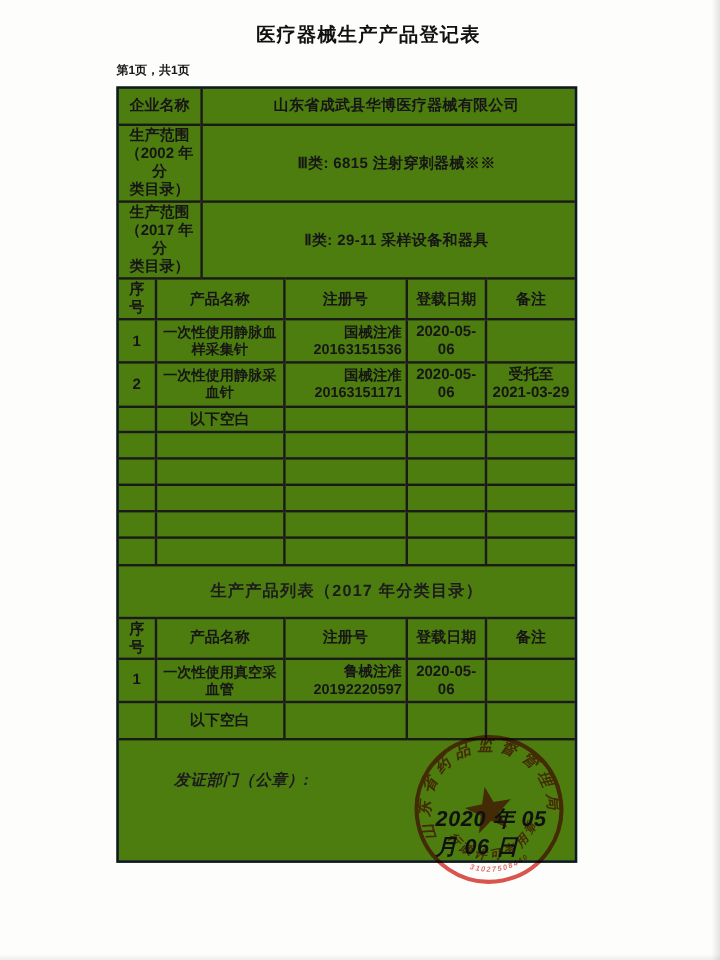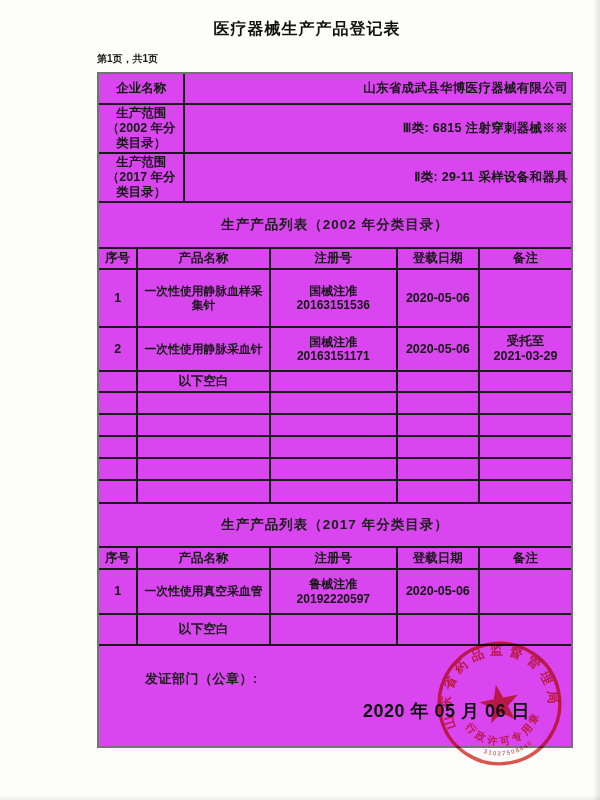--- a/index.html
+++ b/index.html
@@ -23,46 +23,46 @@
   .doc-title{
     position:absolute;top:19px;left:97px;width:420px;
     text-align:center;font-size:16px;letter-spacing:1px;
     font-family:"Liberation Serif", serif;font-weight:700;color:#111;
   }
   .page-info{
     position:absolute;top:52px;left:97px;width:418px;
     text-align:left;font-size:10px;color:#191919;
   }
   .sheet{
-    position:absolute;top:72px;left:97px;width:476px;
-    border:2px solid #737373;background:#d946ef;box-sizing:border-box;
+    position:absolute;top:72px;left:97px;width:384px;
+    border:2px solid #0f172a;background:#4d7c0f;box-sizing:border-box;
   }
   table{width:100%;border-collapse:collapse;table-layout:fixed;}
   td{
     border-left:2px solid #1a1a1a;border-top:2px solid #1a1a1a;
     font-size:12.5px;font-weight:700;text-align:center;vertical-align:middle;
     padding:1px 3px;line-height:1.2;white-space:pre-line;color:#161616;
     overflow:hidden;
   }
   td:first-child{border-left:none;}
   tr.no-top td{border-top:none;}
   .label-cell{font-size:12.5px;}
-  .value-cell{text-align:right;padding-left:16px;letter-spacing:0.3px;}
-  .name-cell{font-size:11.8px;padding:14px 2px;}
-  .reg-cell{font-size:12px;}
+  .value-cell{text-align:center;padding-left:16px;letter-spacing:0.3px;}
+  .name-cell{font-size:11.8px;padding:3px 2px;}
+  .reg-cell{font-size:12px;text-align:right;}
   .section-title{
     border-top:2px solid #1a1a1a;height:44px;
     display:flex;align-items:center;justify-content:center;
     font-size:13.5px;font-weight:700;letter-spacing:1px;
   }
   .h30{height:30px}.h36{height:36px}.h42{height:42px}
   .h21{height:21px}.h22{height:22px}.h29{height:29px}.h31{height:31px}
   .h33{height:33px}.h30b{height:30px}
   .footer{
-    border-top:2px solid #1a1a1a;height:100px;position:relative;
+    border-top:2px solid #1a1a1a;height:100px;position:relative;font-style:italic;
   }
   .issuer-label{
     position:absolute;left:46px;top:24px;font-size:13px;letter-spacing:0.5px;
   }
   .footer-date{
     position:absolute;left:264px;top:53px;font-size:18px;letter-spacing:0.5px;
     z-index:2;color:#101010;
   }
   .stamp{
     position:absolute;top:-11px;right:3px;width:137px;height:137px;
@@ -96,21 +96,20 @@
     </tr>
     <tr class="h42">
       <td class="label-cell">生产范围
 （2017 年分
 类目录）</td>
       <td class="value-cell">Ⅱ类: 29-11 采样设备和器具</td>
     </tr>
   </tbody>
     </table>
 
-  <div class="section-title">生产产品列表（2002 年分类目录）</div>
 
   <table>
     <colgroup>
         <col style="width:8.1%">
         <col style="width:28.1%">
         <col style="width:26.9%">
         <col style="width:17.4%">
         <col style="width:19.5%">
       </colgroup>
     <tbody>

